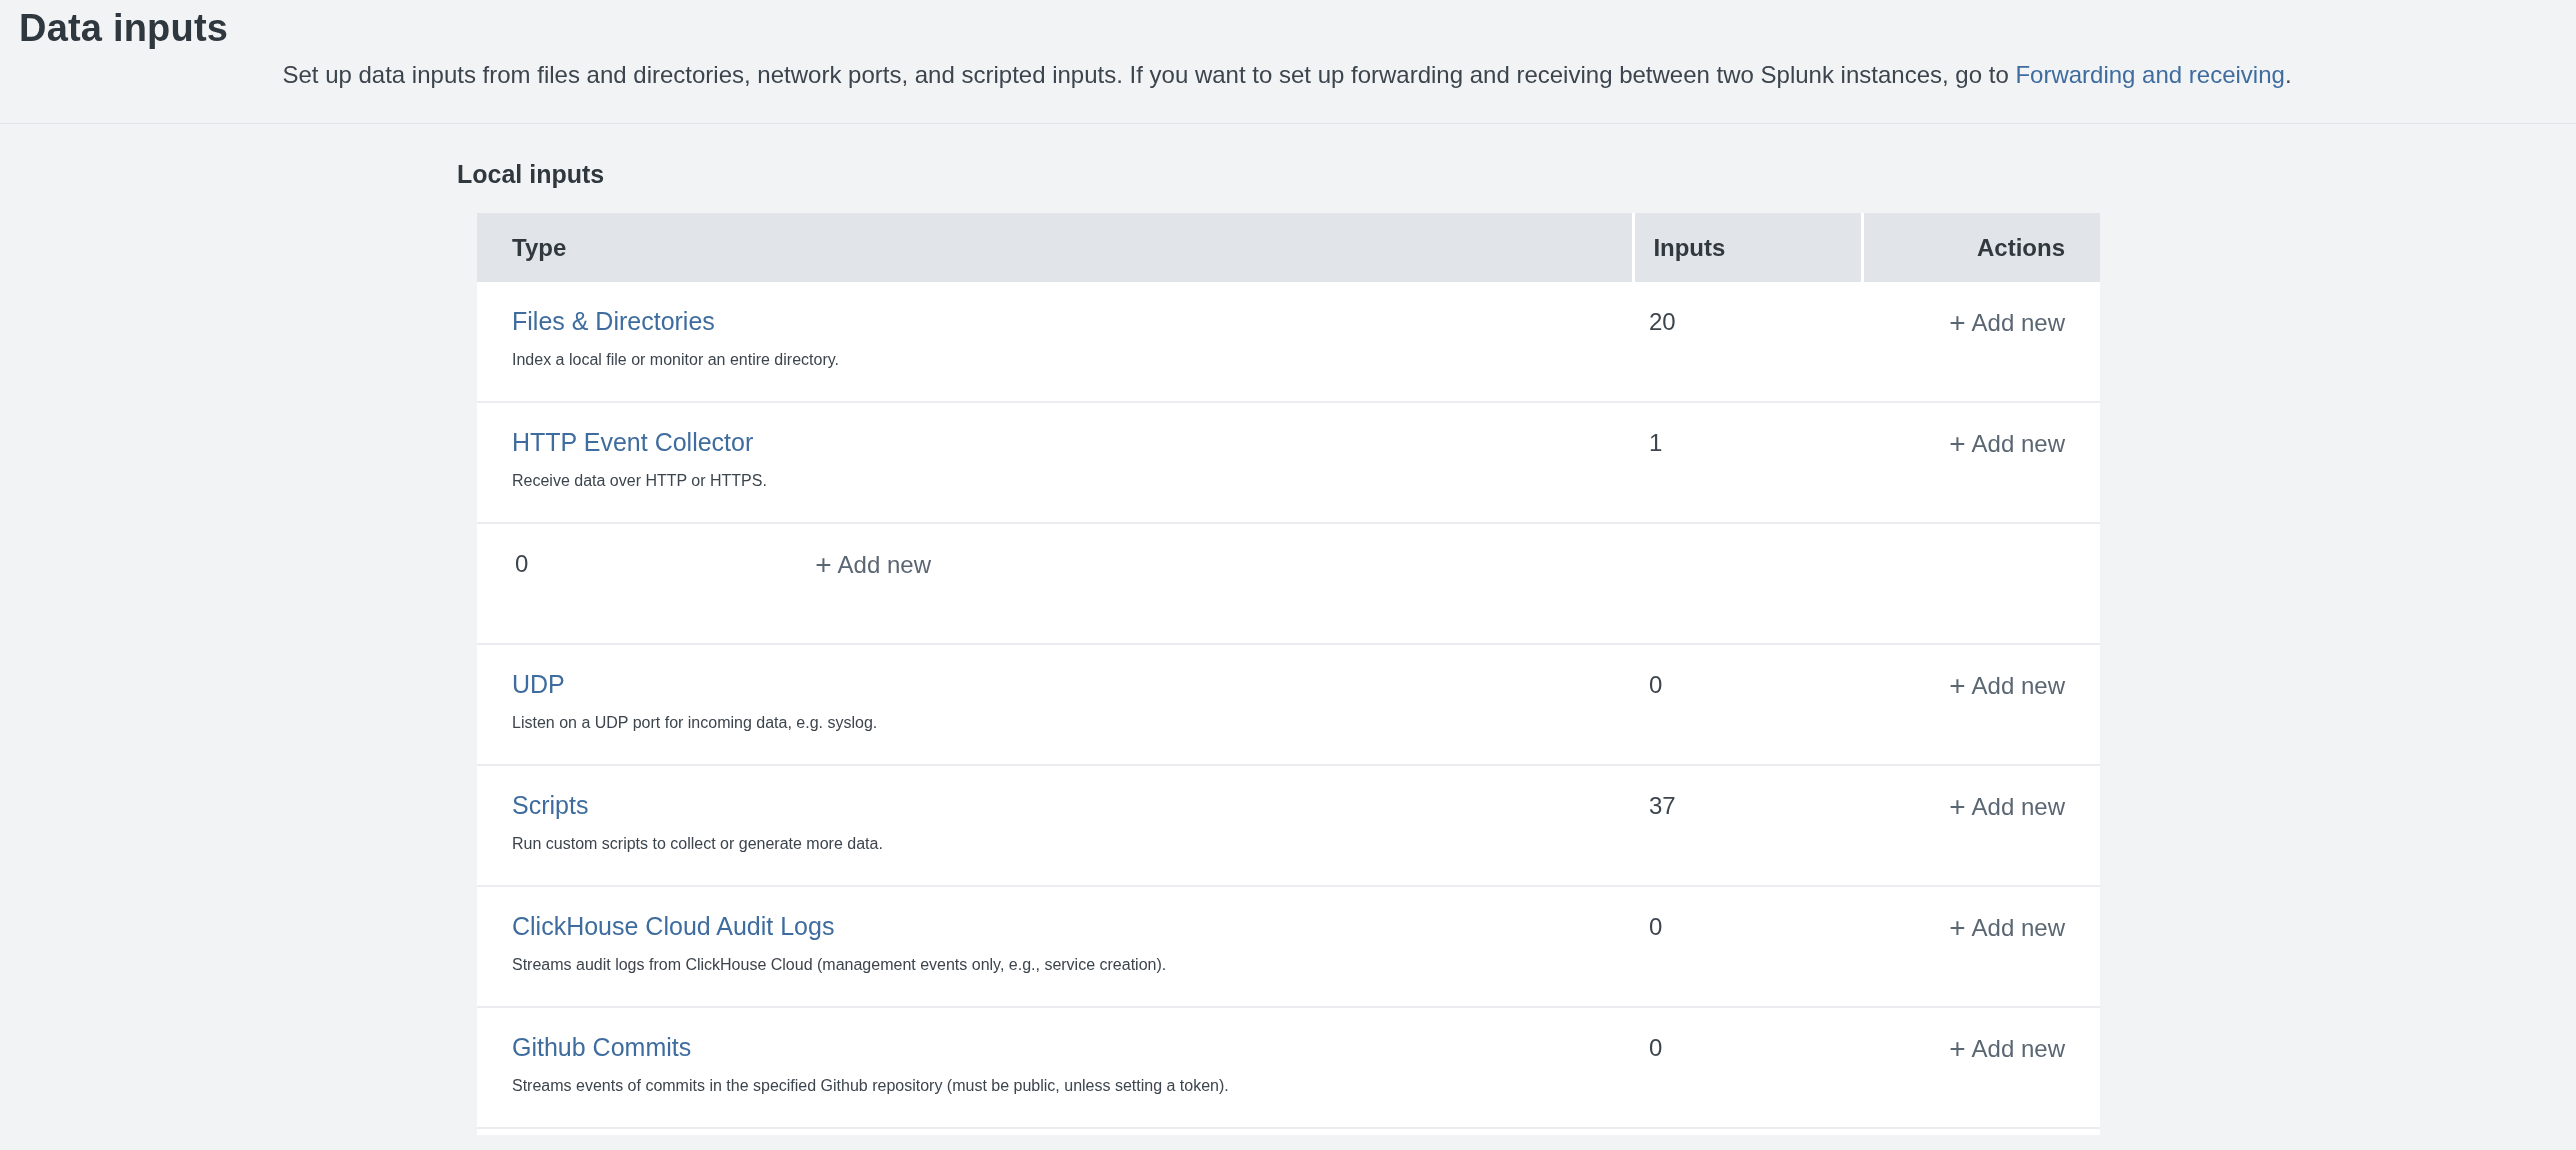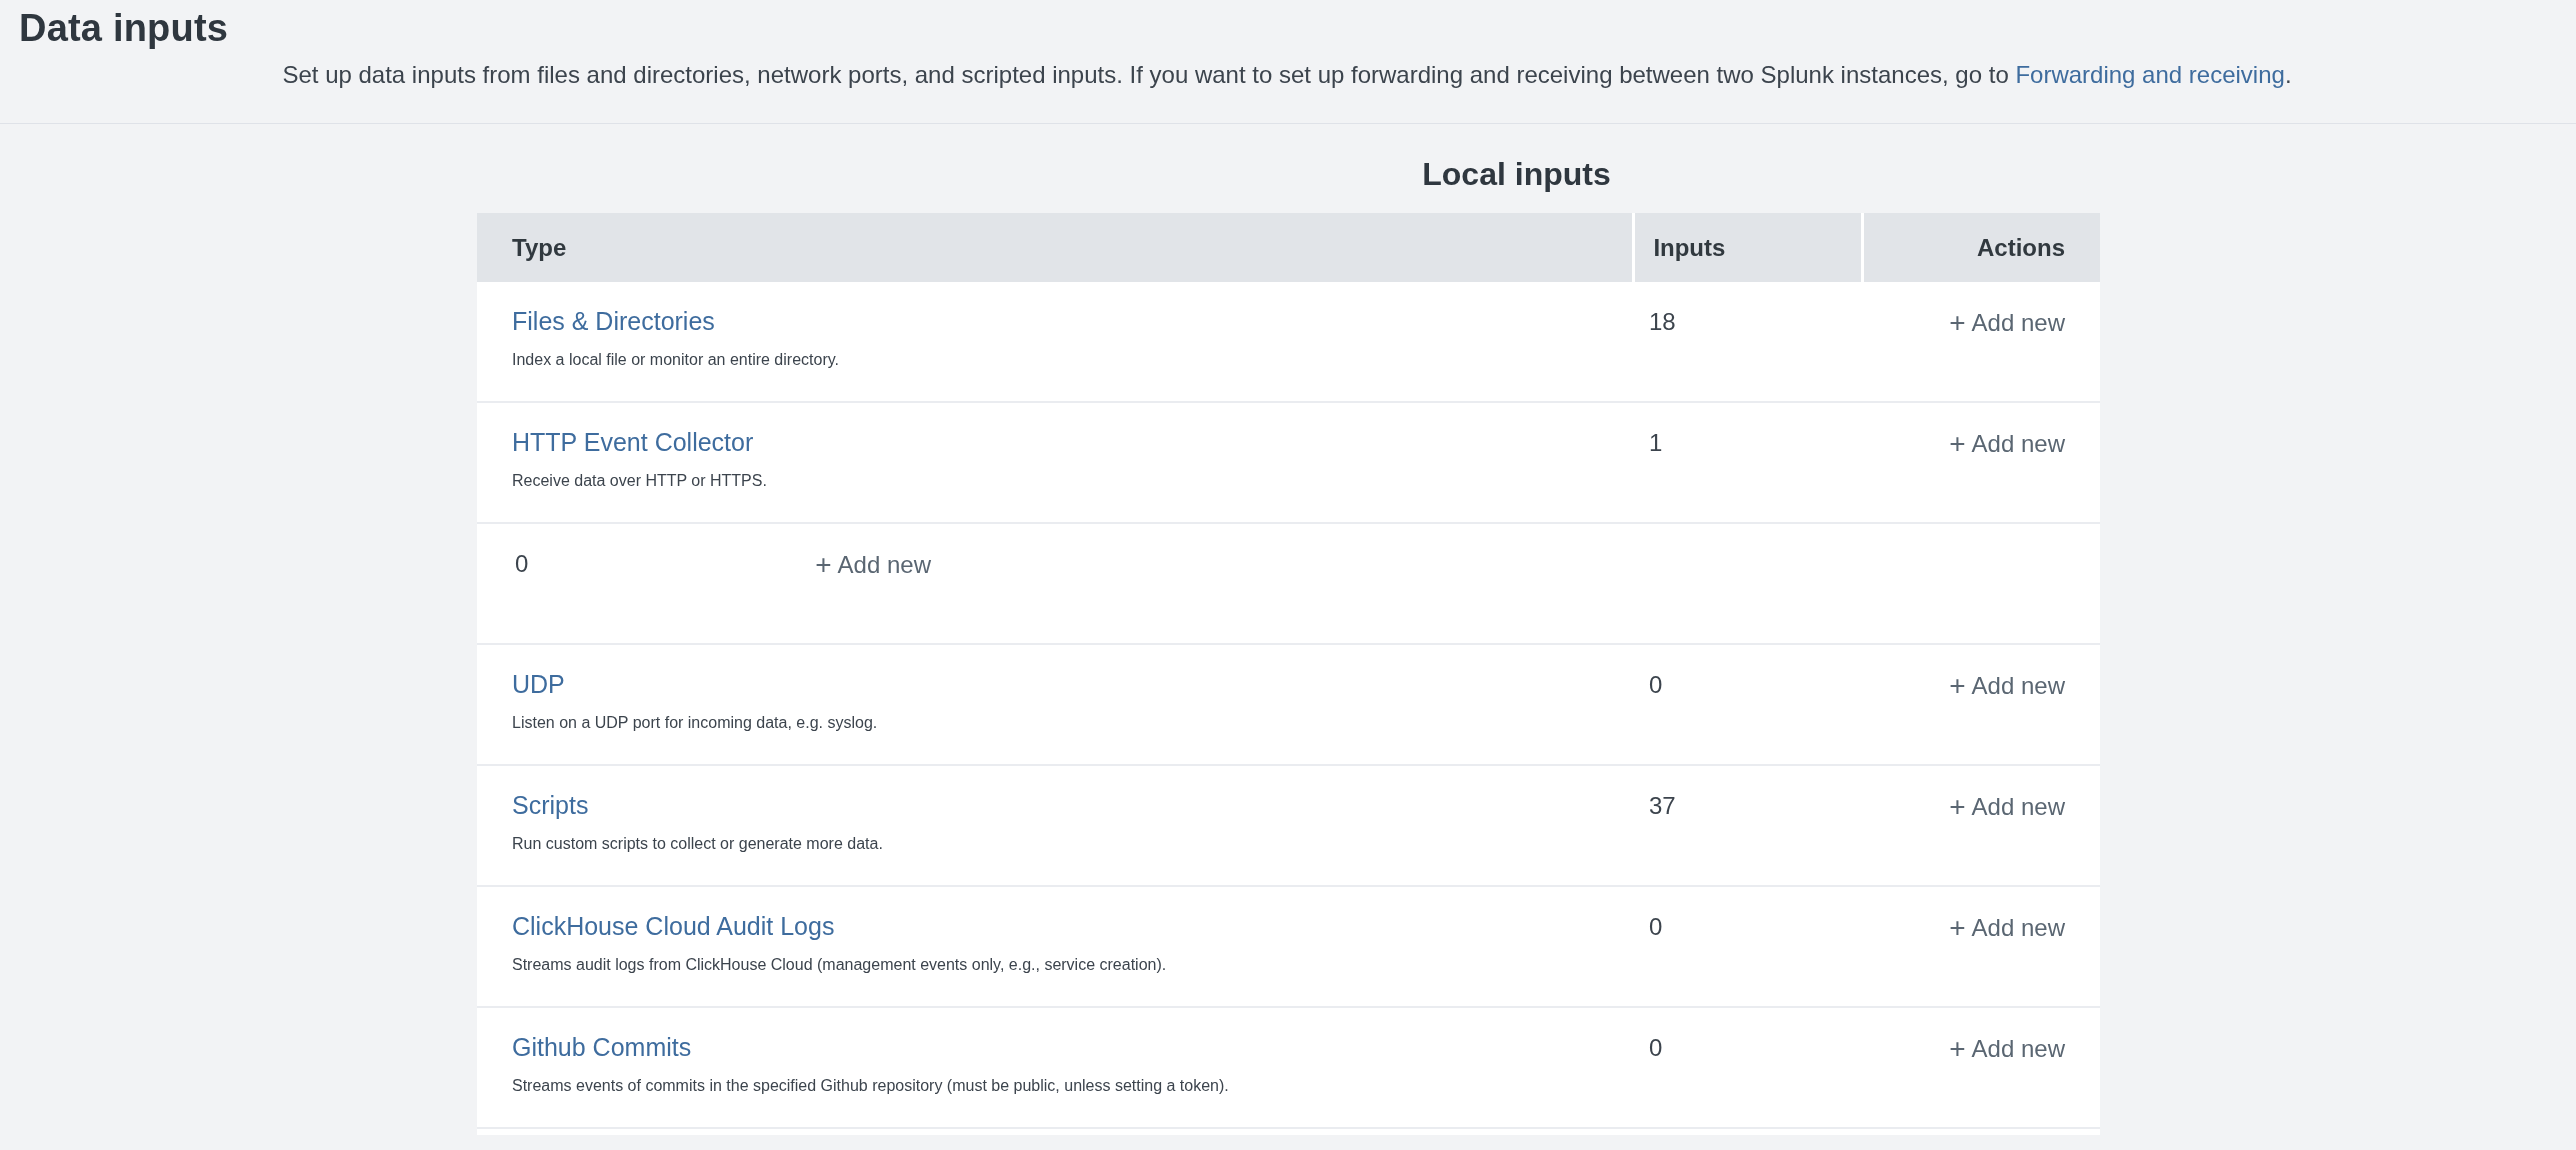--- a/index.html
+++ b/index.html
@@ -34,25 +34,24 @@
   }
   a.link {
     color: #3e6c9e;
     text-decoration: none;
     cursor: pointer;
   }
 
   
   .content { margin-left: 457px; padding-top: 33px; }
   .section-title {
-    font-size: 32px;
+    font-size: 25px;
     line-height: 35px;
     font-weight: 700;
     color: #2f373f;
-    text-align: center;
   }
 
   .inputs-table {
     margin-top: 21px;
     margin-left: 20px;
     width: 1623px;
     background: transparent;
   }
 
   .thead { display: flex; height: 69px; }
@@ -134,21 +133,21 @@
       <div class="th th-actions">Actions</div>
     </div>
 
     <div class="tbody">
 
       <div class="row">
         <div class="cell-type">
           <a class="type-link">Files &amp; Directories</a>
           <div class="type-desc">Index a local file or monitor an entire directory.</div>
         </div>
-        <div class="cell-inputs"><span class="inputs-count">18</span></div>
+        <div class="cell-inputs"><span class="inputs-count">20</span></div>
         <div class="cell-actions">
           <a class="add-new"><span class="plus">+</span><span>Add new</span></a>
         </div>
       </div>
 
       <div class="row">
         <div class="cell-type">
           <a class="type-link">HTTP Event Collector</a>
           <div class="type-desc">Receive data over HTTP or HTTPS.</div>
         </div>

